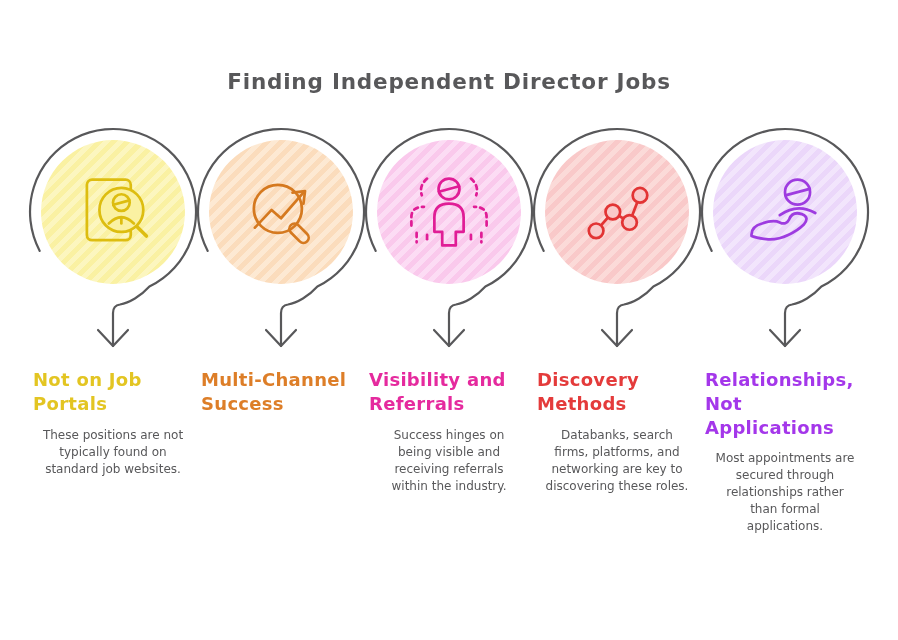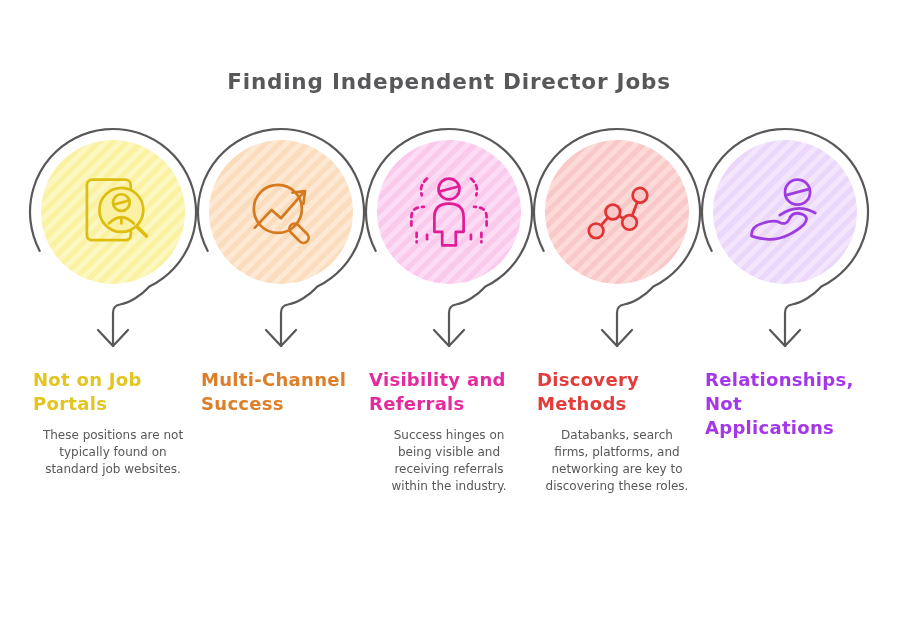--- a/index.html
+++ b/index.html
@@ -191,16 +191,17 @@
         <div class="bubble">
           <svg class="icon-svg" viewBox="0 0 90 90">
             <circle cx="57" cy="26" r="12"></circle>
             <path d="M 45.4 29.1 L 68.6 22.9"></path>
             <path d="M 40 48 Q 57 36 74 46"></path>
             <path d="M 13 68 Q 12 59 23 56 Q 34 52 40 55 Q 46 58 49 52 Q 52 44 61 47 Q 69 50 63 57 Q 57 63 48 67 Q 38 72 27 71 Q 18 70 13 68 Z"></path>
           </svg>
         </div>
       </div>
       <h3 class="step-heading">Relationships, Not Applications</h3>
+      <p class="step-body">Most appointments are secured through relationships rather than formal applications.</p>
     </div>
 
   </div>
 </div>
 
 </body></html>

